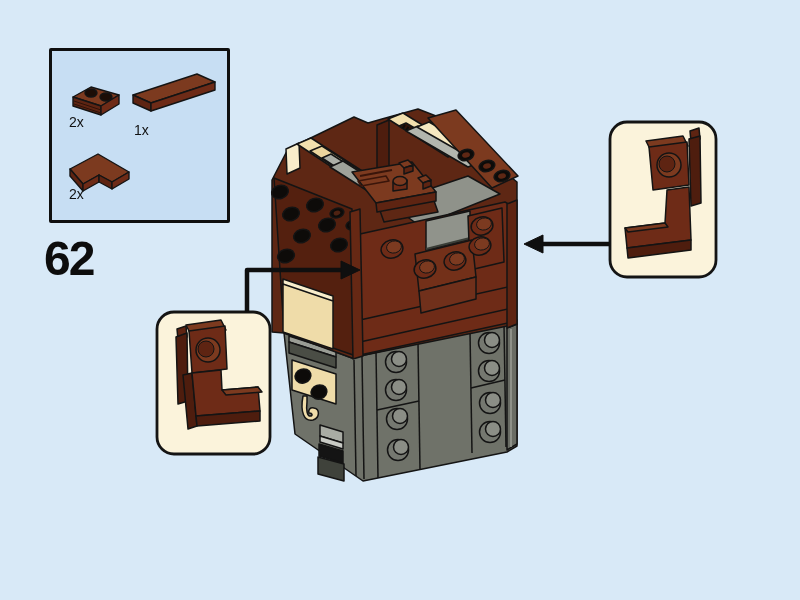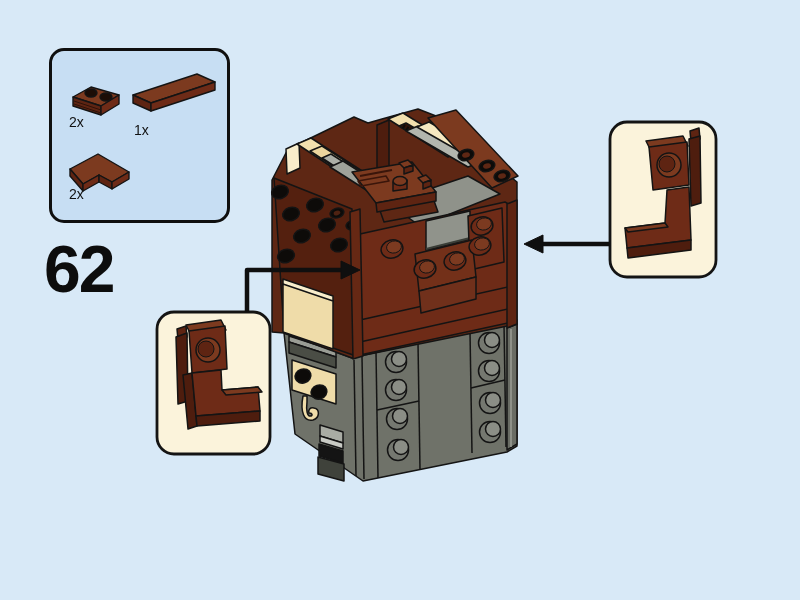--- a/index.html
+++ b/index.html
@@ -3,30 +3,30 @@
 <meta charset="utf-8">
 <style>
   html,body{margin:0;padding:0;background:#9ab2c4;}
   .stage{
     position:relative;width:800px;height:600px;overflow:hidden;
     background:#D8E9F7;
     font-family:"Liberation Sans", sans-serif;
   }
   .parts-box{
     position:absolute;left:49px;top:48px;width:181px;height:175px;
-    background:#C7DEF3;border:3px solid #0f0f0f;border-radius:15px;
+    background:#C7DEF3;border:3px solid #0f0f0f;border-radius:2px;
     box-sizing:border-box;
   }
   .parts-box svg{position:absolute;left:0;top:0;}
   .part-count{
     position:absolute;font-size:14px;color:#111;line-height:1;
   }
   .step-number{
     position:absolute;left:44px;top:231px;
-    font-size:66px;font-weight:bold;color:#0d0d0d;letter-spacing:-2px;
+    font-size:48px;font-weight:bold;color:#0d0d0d;letter-spacing:-2px;
   }
   .scene{position:absolute;left:0;top:0;}
   svg *{vector-effect:non-scaling-stroke;}
 </style>
 </head>
 <body>
 
 <div class="stage">
 
   <div class="parts-box">

